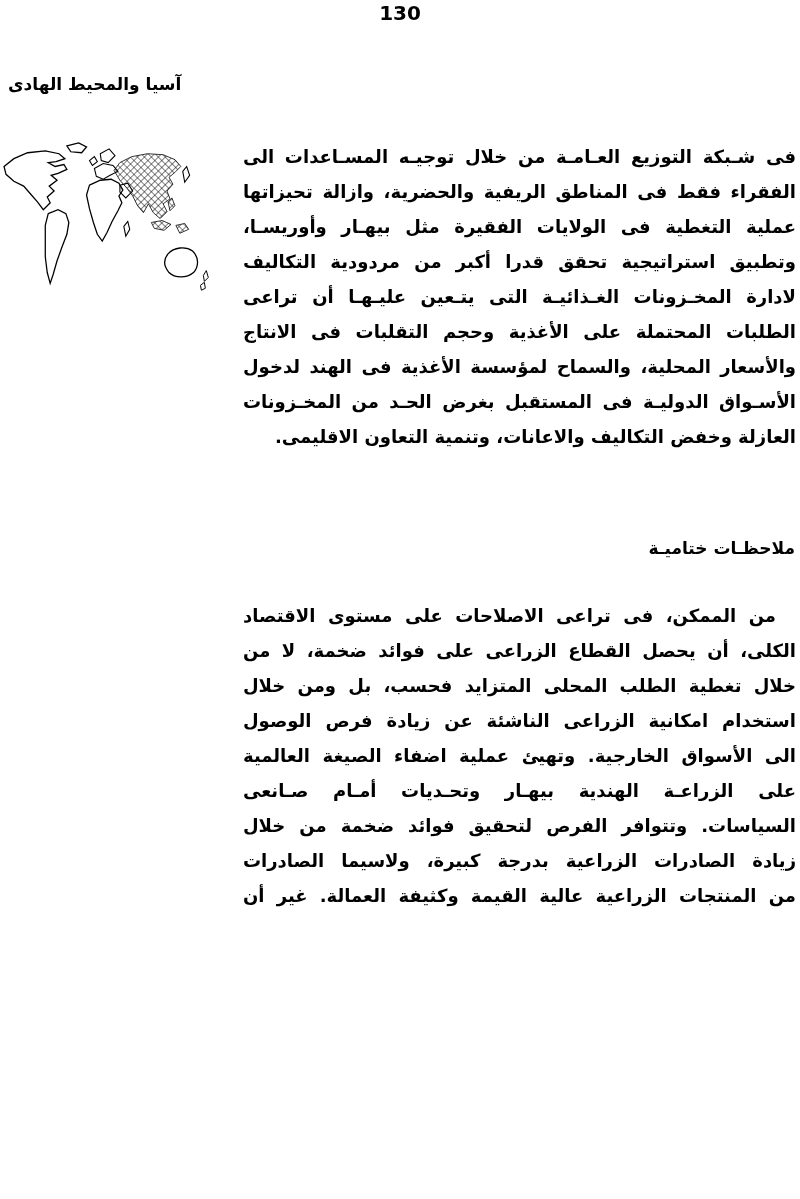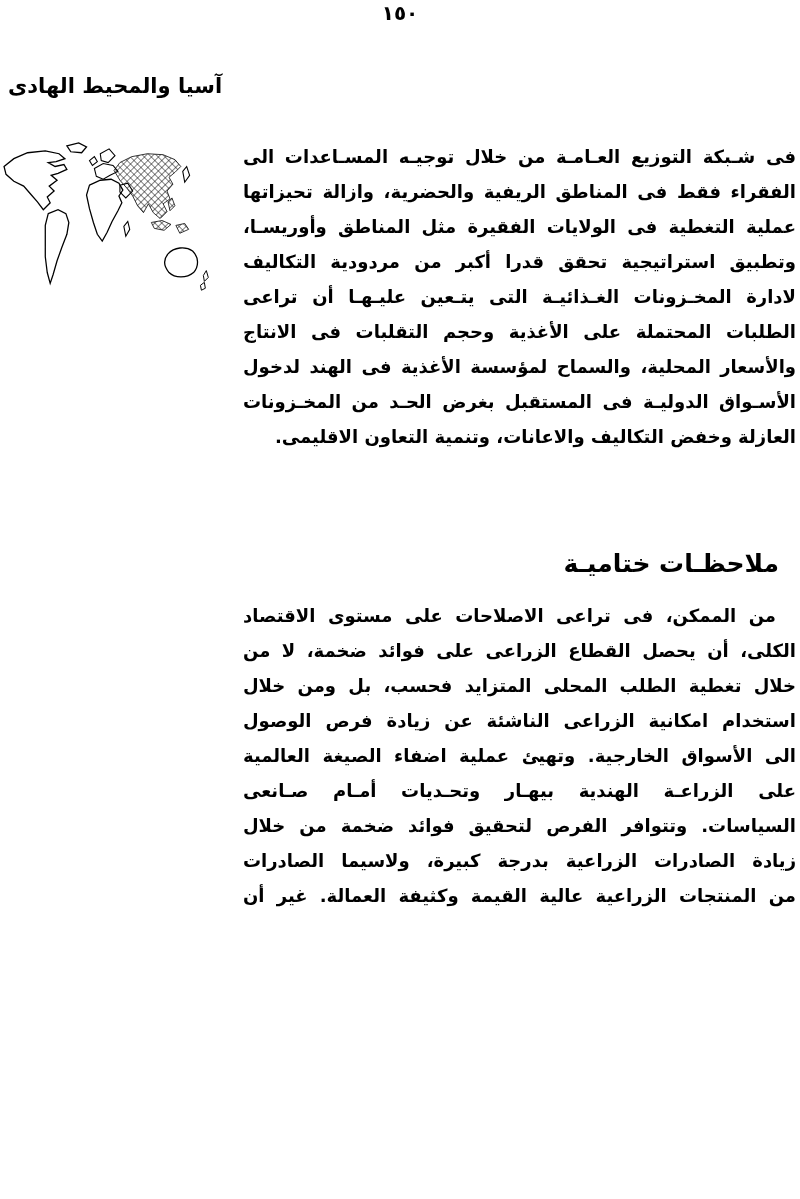--- a/index.html
+++ b/index.html
@@ -9,21 +9,21 @@
     font-family: "DejaVu Sans", sans-serif;
     position: relative; overflow: hidden;
   }
   .page-number {
     position: absolute; top: 1px; left: 0; width: 100%;
     text-align: center; font-size: 20px; font-weight: bold;
     direction: rtl;
   }
   .running-header {
     position: absolute; top: 74px; left: 8px;
-    font-size: 21px; font-weight: bold; direction: rtl;
+    font-size: 17px; font-weight: bold; direction: rtl;
     white-space: nowrap;
   }
   .map-figure {
     position: absolute; left: 2px; top: 139px;
     width: 226px; height: 163px;
   }
   .map-figure svg { width: 100%; height: 100%; display: block; }
   .para {
     position: absolute; right: 4px; width: 553px;
     direction: rtl; font-weight: bold; font-size: 18px;
@@ -31,31 +31,31 @@
   .para-1 { top: 139px; }
   .para-2 { top: 598px; }
   .line {
     line-height: 35px;
     text-align: justify;
     text-align-last: justify;
   }
   .line.last { text-align-last: right; }
   .indent-first .line:first-child { padding-right: 20px; }
   .section-heading {
-    position: absolute; right: 5px; top: 531px; margin: 16px;
-    direction: rtl; font-size: 25px; line-height: 34px;
+    position: absolute; right: 5px; top: 531px; margin: 0;
+    direction: rtl; font-size: 17px; line-height: 34px;
     font-weight: bold;
   }
 </style>
 </head>
 <body>
 
 <div>
 
-  <div class="page-number">١٥٠</div>
+  <div class="page-number">130</div>
 
   <div class="running-header">آسيا والمحيط الهادى</div>
 
   <div class="map-figure">
     <svg viewBox="0 0 230 166" xmlns="http://www.w3.org/2000/svg">
       <defs>
         <pattern id="xh" width="5" height="5" patternUnits="userSpaceOnUse" patternTransform="rotate(45)">
           <line x1="0" y1="0" x2="0" y2="5" stroke="#000" stroke-width="1"></line>
           <line x1="0" y1="0" x2="5" y2="0" stroke="#000" stroke-width="1"></line>
         </pattern>
@@ -89,21 +89,21 @@
       <path d="M169,117 C175,110 187,109 194,114 C200,120 201,129 195,136 C188,142 176,142 170,136 C165,130 164,123 169,117 Z" fill="none" stroke="#000" stroke-width="1.3"></path>
 
       <path d="M205,139 L208,134 L210,141 L206,145 Z" fill="none" stroke="#000" stroke-width="1"></path>
       <path d="M202,149 L206,146 L207,152 L203,154 Z" fill="none" stroke="#000" stroke-width="1"></path>
     </svg>
   </div>
 
   <div class="para para-1">
       <div class="line">فى شـبكة التوزيع العـامـة من خلال توجيـه المسـاعدات الى</div>
       <div class="line">الفقراء فقط فى المناطق الريفية والحضرية، وازالة تحيزاتها</div>
-      <div class="line">عملية التغطية فى الولايات الفقيرة مثل المناطق وأوريسـا،</div>
+      <div class="line">عملية التغطية فى الولايات الفقيرة مثل بيهـار وأوريسـا،</div>
       <div class="line">وتطبيق استراتيجية تحقق قدرا أكبر من مردودية التكاليف</div>
       <div class="line">لادارة المخـزونات الغـذائيـة التى يتـعين عليـهـا أن تراعى</div>
       <div class="line">الطلبات المحتملة على الأغذية وحجم التقلبات فى الانتاج</div>
       <div class="line">والأسعار المحلية، والسماح لمؤسسة الأغذية فى الهند لدخول</div>
       <div class="line">الأسـواق الدوليـة فى المستقبل بغرض الحـد من المخـزونات</div>
       <div class="line last">العازلة وخفض التكاليف والاعانات، وتنمية التعاون الاقليمى.</div>
     </div>
 
   <h2 class="section-heading">ملاحظـات ختاميـة</h2>
 

